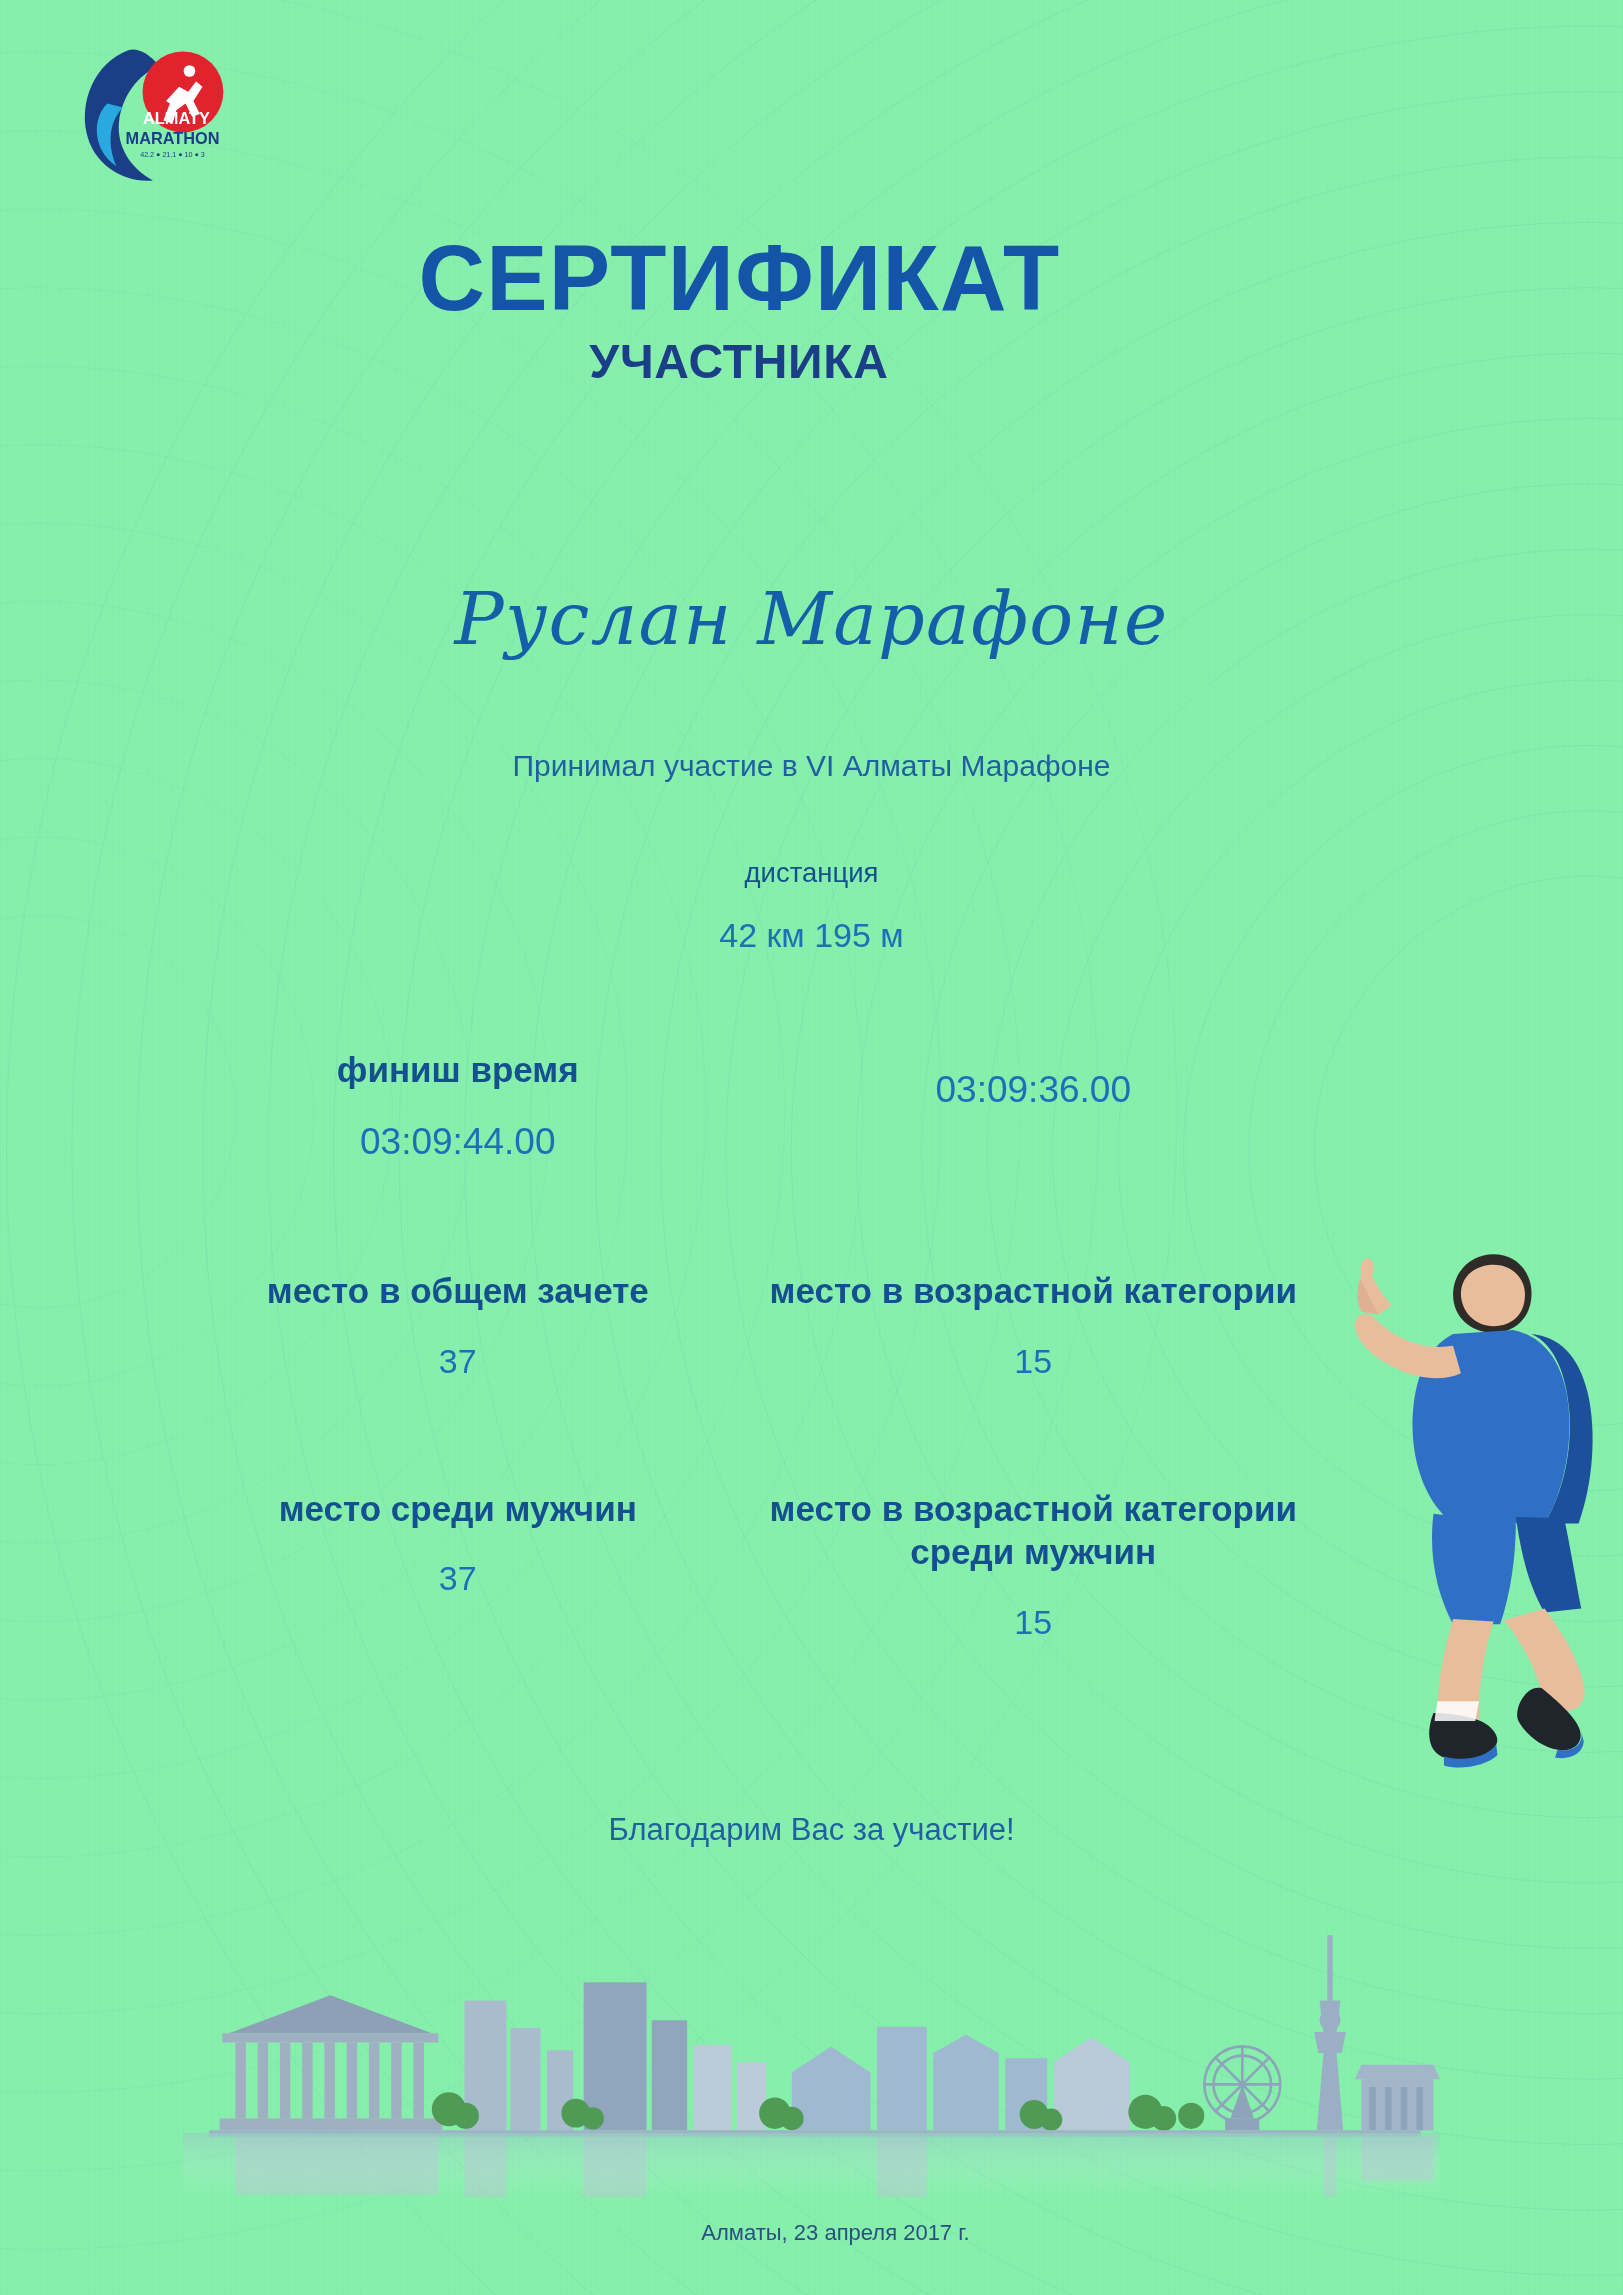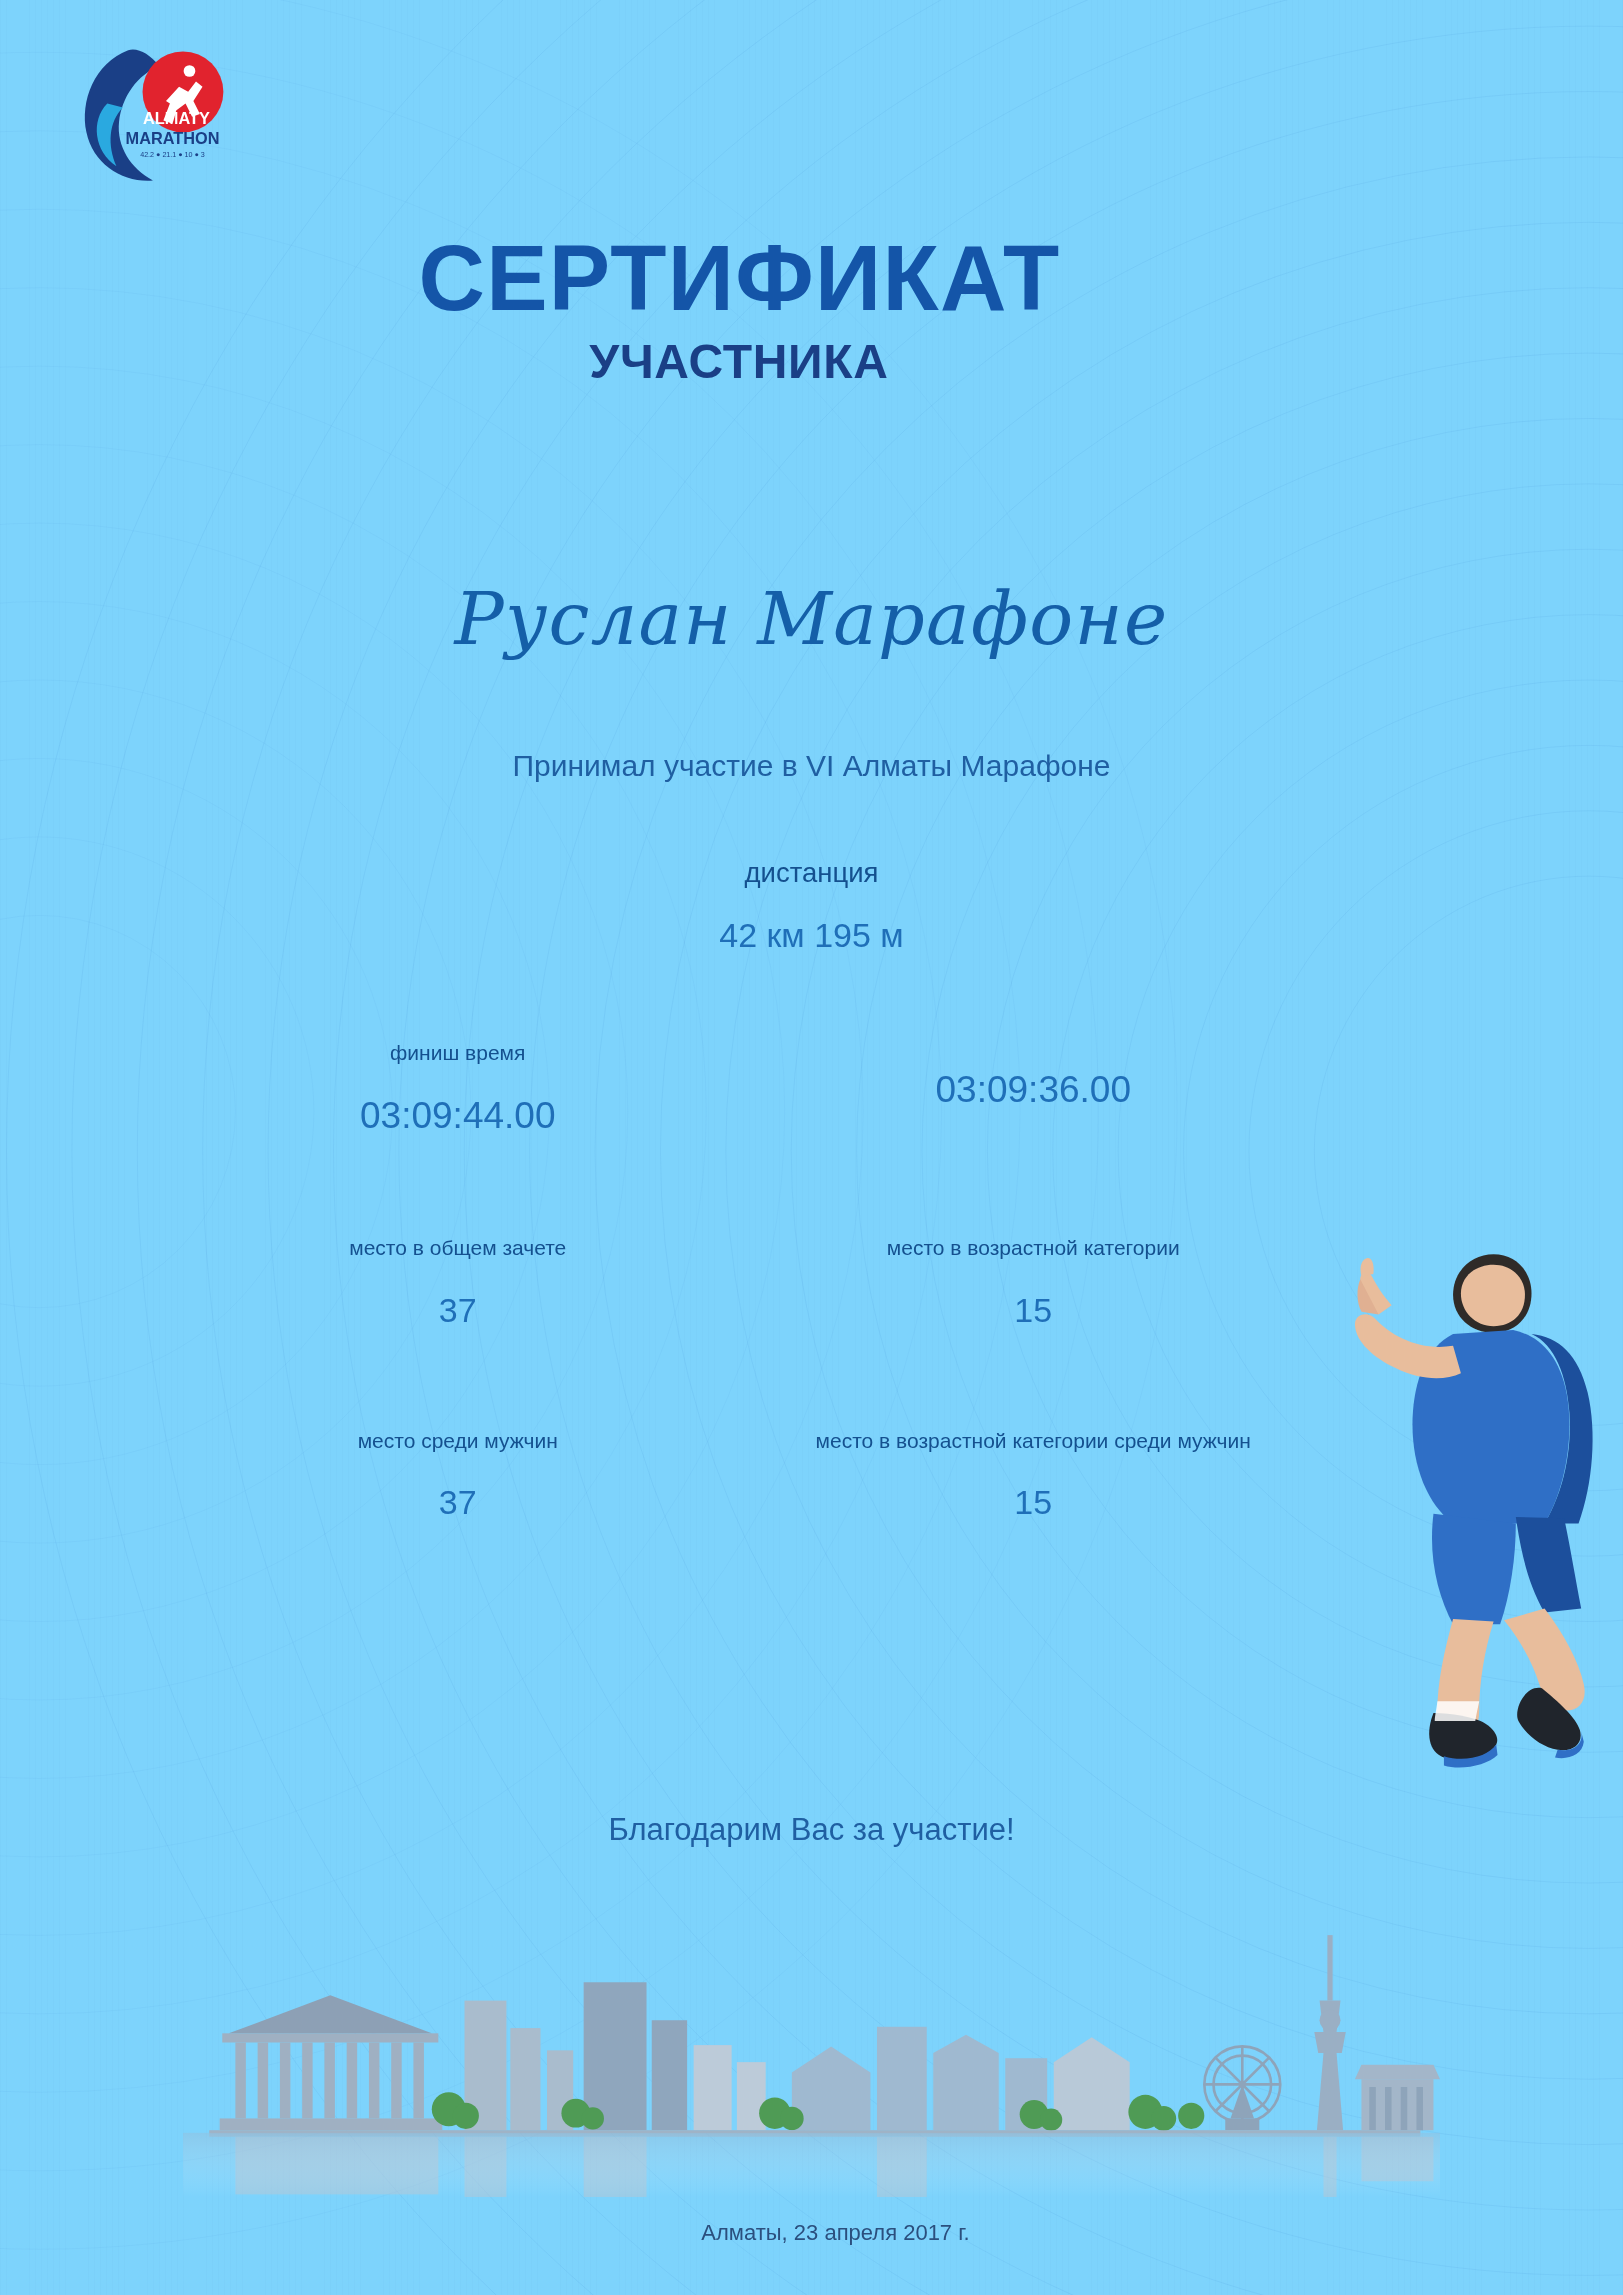--- a/index.html
+++ b/index.html
@@ -7,21 +7,21 @@
     padding: 0;
     background: #ffffff;
   }
   body {
     font-family: "Liberation Sans", sans-serif;
   }
   .page {
     position: relative;
     width: 1623px;
     height: 2295px;
-    background: #7dd3fc;
+    background: #86efac;
     overflow: hidden;
   }
   
   .bg-arcs {
     position: absolute;
     inset: 0;
     pointer-events: none;
   }
   .bg-arcs svg { display:block; width:100%; height:100%; }
 
@@ -134,24 +134,25 @@
     width: 100%;
     margin-bottom: 56px;
   }
   .stat-cell {
     flex: 1 1 50%;
     text-align: center;
     padding: 0 19.6px;
     box-sizing: border-box;
   }
   .stat-label {
-    font-size: 21px;
-    font-weight: normal;
+    font-size: 35px;
+    font-weight: bold;
     color: #14508f;
     line-height: 1.25;
+    margin-top: 8px;
   }
   .stat-value {
     font-size: 34px;
     color: #1f6fb8;
     margin-top: 29px;
   }
   .row-times .stat-value { font-size: 37px; }
   .row-gap { margin-bottom: 98px; }
 
   

